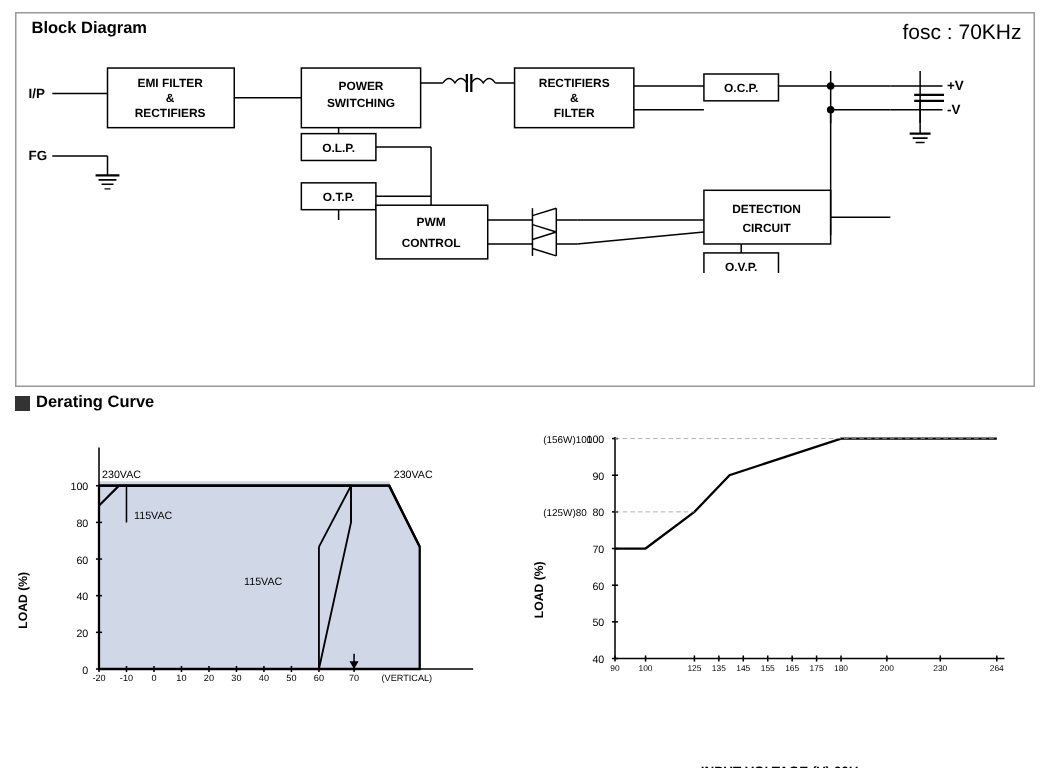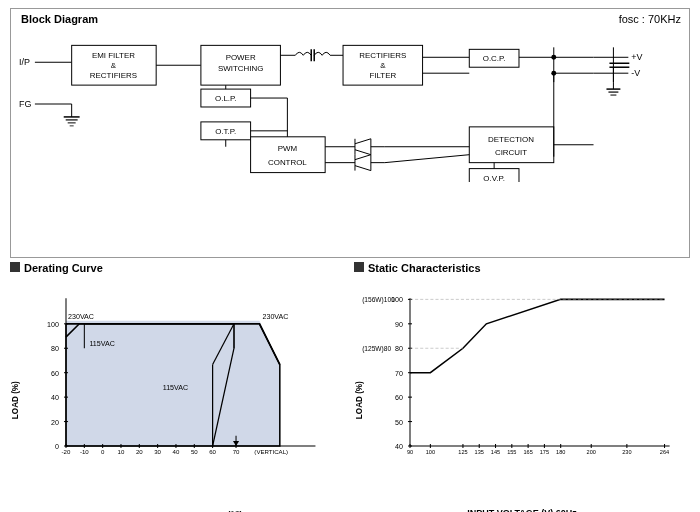--- a/index.html
+++ b/index.html
@@ -17,21 +17,21 @@
       height: 512px;
       padding: 8px 10px;
       display: flex;
       flex-direction: column;
       gap: 4px;
     }
 
     
     .section-header {
       display: flex;
-      align-items: flex-start;
+      align-items: flex-end;
       gap: 4px;
       font-weight: bold;
       font-size: 11px;
     }
     .section-header .square {
       width: 10px;
       height: 10px;
       background: #333;
       display: inline-block;
     }
@@ -50,26 +50,27 @@
       display: flex;
       align-items: center;
       gap: 4px;
       background: #fff;
       margin-bottom: 2px;
     }
     .fosc-label {
       position: absolute;
       top: 4px;
       right: 8px;
-      font-size: 11px;
+      font-size: 14px;
     }
     .diagram-area {
       position: relative;
       width: 100%;
       height: 155px;
+      font-weight: bold;
     }
 
     
     .bottom-sections {
       display: flex;
       gap: 8px;
       flex: 1;
       min-height: 0;
     }
     .derating-section, .static-section {
@@ -312,24 +313,20 @@
           <line x1="199" y1="75" x2="220" y2="35" stroke="#000" stroke-width="1.2"></line>
 
           <line x1="222" y1="145" x2="222" y2="155" stroke="#000" stroke-width="1"></line>
           <polygon points="222,155 219,150 225,150" fill="#000"></polygon>
         </svg>
         <div class="x-axis-label">AMBIENT TEMPERATURE (℃)</div>
       </div>
     </div>
 
     <div class="static-section">
-      <div class="section-header">
-        <span class="square"></span>
-        <span>Static Characteristics</span>
-      </div>
       <div class="chart-area">
         <svg width="100%" height="100%" viewBox="0 0 330 200">
 
           <text x="8" y="110" font-size="8" font-weight="bold" text-anchor="middle" transform="rotate(-90,8,110)">LOAD (%)</text>
 
           <line x1="55" y1="10" x2="55" y2="155" stroke="#000" stroke-width="1"></line>
 
           <line x1="55" y1="155" x2="310" y2="155" stroke="#000" stroke-width="1"></line>
 
           <text x="48" y="158" font-size="7" text-anchor="end">40</text>

